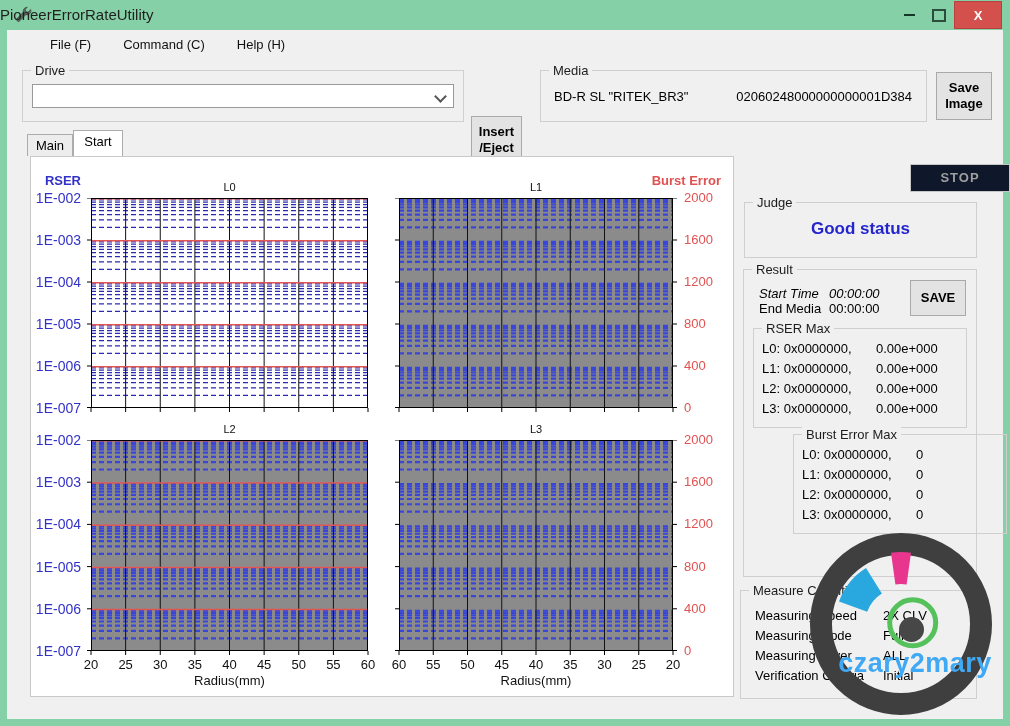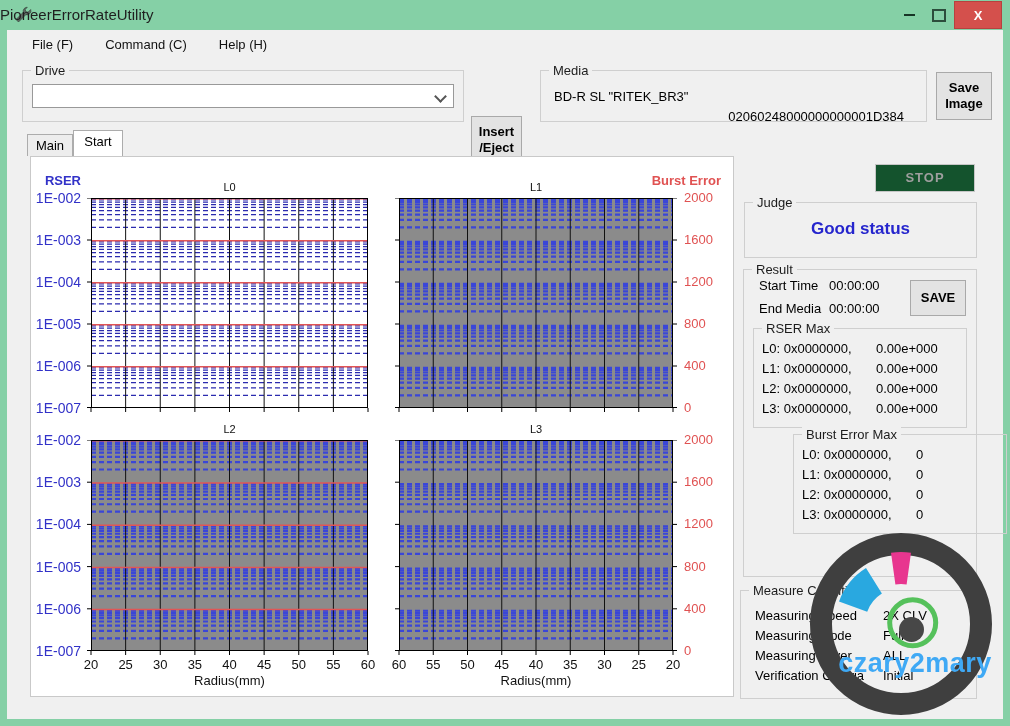--- a/index.html
+++ b/index.html
@@ -11,36 +11,36 @@
   .title{position:absolute;left:0;top:0;width:100%;height:30px;line-height:30px;
     text-align:left;font-size:15px;color:#1f1f1f;}
   .win-btns{position:absolute;right:8px;top:2px;display:flex;align-items:center;height:26px;}
   .wbtn{width:30px;height:26px;display:flex;align-items:center;justify-content:center;}
   .wbtn .min-glyph{width:11px;height:2px;background:#173426;}
   .wbtn .max-glyph{width:10px;height:9px;border:2px solid #2c4d3b;}
   .wbtn-close{width:46px;height:26px;background:#d4504c;border:1px solid #b8413f;
     color:#fff;font-weight:bold;font-size:13px;display:flex;align-items:center;justify-content:center;}
   
   .client{position:absolute;left:7px;top:30px;width:996px;height:689px;background:#f0f0f0;}
-  .menubar{position:absolute;left:0;top:0;width:100%;height:28px;display:flex;align-items:center;padding-left:15px;box-sizing:border-box;}
+  .menubar{position:absolute;left:0;top:0;width:100%;height:28px;display:flex;align-items:center;padding-left:33px;box-sizing:border-box;}
   .menu-item{font-size:13px;color:#111;padding:4px 10px;margin-right:12px;}
   
   .group{position:absolute;border:1px solid #cfcfcf;background:transparent;}
   .group>.glabel{position:absolute;top:-8px;left:8px;background:#f0f0f0;padding:0 4px;
     font-size:13px;color:#1c1c1c;white-space:nowrap;}
   
   .combo{position:absolute;left:9px;top:19px;right:9px;height:24px;background:#fff;
     border:1px solid #999;display:flex;align-items:center;font-size:13px;color:#000;
     padding-left:7px;box-sizing:border-box;}
   .combo .arrow{position:absolute;right:8px;top:7px;width:7px;height:7px;
     border-right:2px solid #555;border-bottom:2px solid #555;transform:rotate(45deg);}
   .btn{position:absolute;background:#e3e3e3;border:1px solid #a9a9a9;color:#000;
     font-size:13px;font-weight:bold;display:flex;flex-direction:column;align-items:center;
     justify-content:center;line-height:1.2;text-align:center;box-sizing:border-box;}
-  .btn.disabled{background:#14532d;border-color:#c6c6c6;color:#9f9f9f;letter-spacing:1px;}
+  .btn.disabled{background:#0f172a;border-color:#c6c6c6;color:#9f9f9f;letter-spacing:1px;margin-left:35px;}
   
   .tab{position:absolute;border:1px solid #acacac;border-bottom:none;font-size:13px;
     display:flex;align-items:flex-start;justify-content:center;padding-top:3px;box-sizing:border-box;}
   .tab.inactive{background:#ededed;height:22px;top:104px;z-index:1;}
   .tab.active{background:#fff;height:26px;top:100px;z-index:3;}
   
   .chart-panel{position:absolute;left:23px;top:126px;width:704px;height:541px;background:#fff;
     border:1px solid #c9c9c9;z-index:2;box-sizing:border-box;}
   .axis-hdr-left{position:absolute;left:0;top:16px;width:50px;text-align:right;
     font-size:13px;font-weight:bold;}
@@ -95,21 +95,21 @@
     </div>
 
     <div class="btn" style="left:464px;top:42px;width:51px;height:48px;margin-top:44px;">
       <span>Insert</span>
       <span>/Eject</span>
     </div>
 
     <div class="group" style="left:533px;top:40px;width:385px;height:50px;">
       <div class="glabel">Media</div>
       <div style="position:absolute;left:13px;top:18px;font-size:13px;color:#000;">BD-R SL "RITEK_BR3"</div>
-      <div style="position:absolute;right:22px;top:18px;font-size:13px;color:#000;margin-top:20px;">02060248000000000001D384</div>
+      <div style="position:absolute;right:14px;top:18px;font-size:13px;color:#000;">02060248000000000001D384</div>
     </div>
 
     <div class="btn" style="left:929px;top:42px;width:56px;height:48px;">
       <span>Save</span>
       <span>Image</span>
     </div>
 
     <div id="tabs">
         <div class="tab inactive" style="left: 20px; width: 46px;">Main</div>
         <div class="tab active" style="left: 66px; width: 50px;">Start</div>
@@ -459,21 +459,21 @@
     </div>
 
     <div class="group" style="left:737px;top:172px;width:231px;height:54px;">
       <div class="glabel">Judge</div>
       <div id="judgeStatus" style="position: absolute; left: 0px; top: 16px; width: 100%; text-align: center; font-size: 17px; font-weight: bold; color: rgb(37, 37, 205);">Good status</div>
     </div>
 
     <div class="group" style="left:736px;top:239px;width:232px;height:306px;">
       <div class="glabel">Result</div>
 
-      <div class="kv-row" style="left:15px;top:8px;">
+      <div class="kv-row" style="left:15px;top:16px;font-style:italic;">
         <span style="width:70px;">Start Time</span>
         <span>00:00:00</span>
       </div>
       <div class="kv-row" style="left:15px;top:31px;">
         <span style="width:70px;">End Media</span>
         <span>00:00:00</span>
       </div>
       <div class="btn" style="right:10px;top:10px;width:56px;height:36px;">
         <span>SAVE</span>
       </div>

